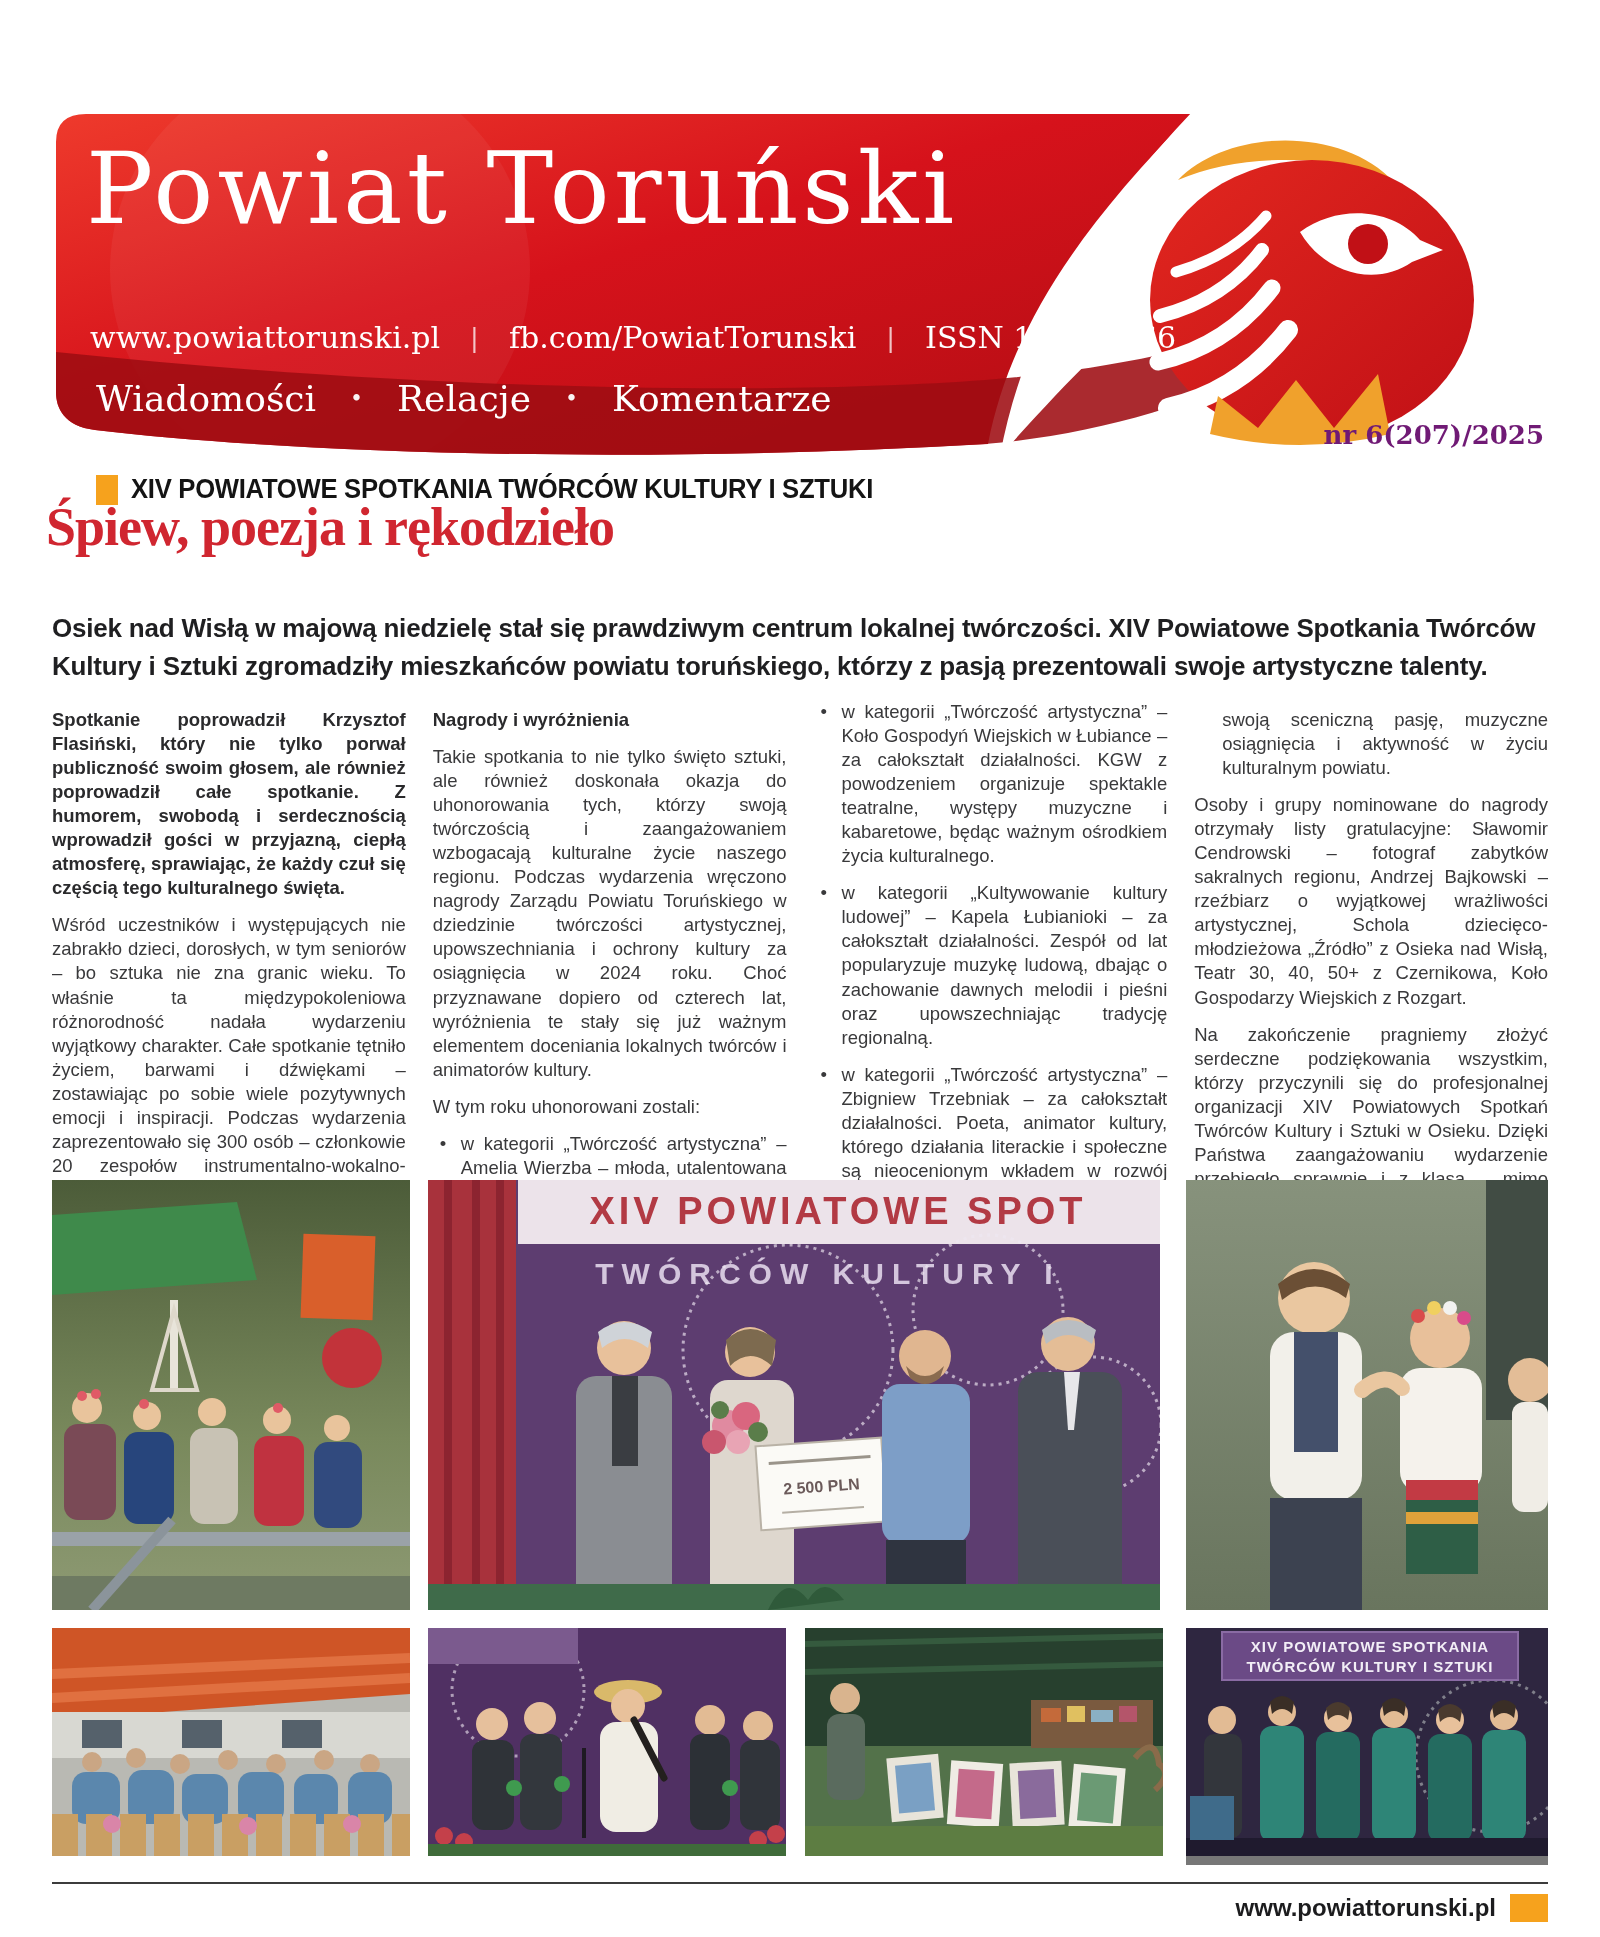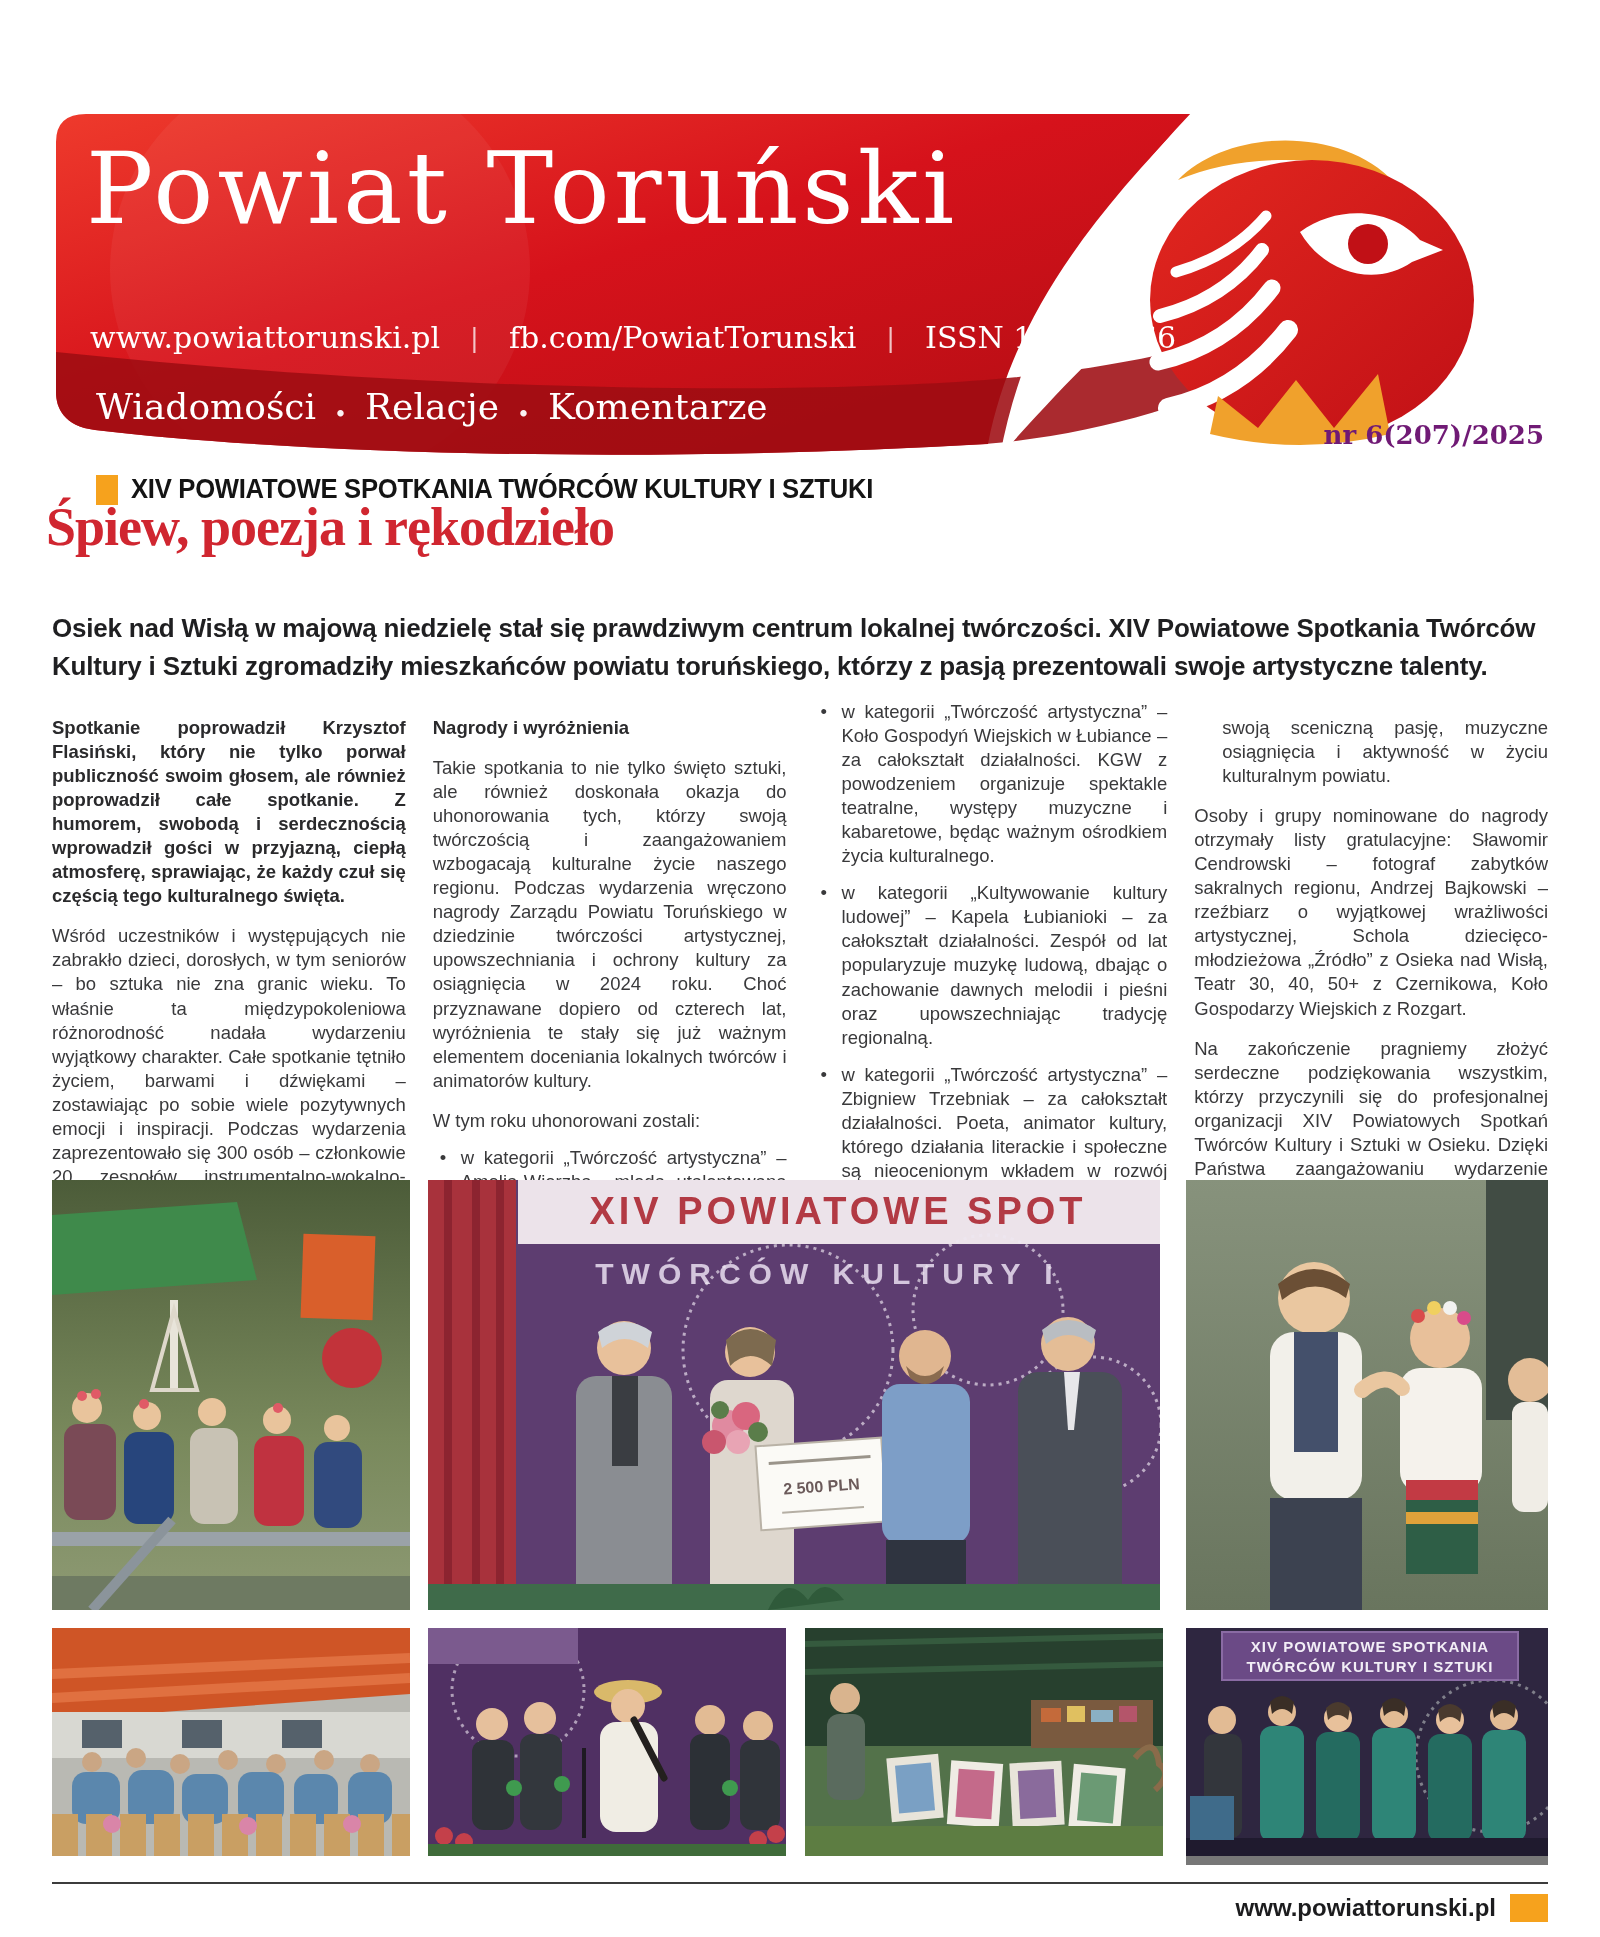--- a/index.html
+++ b/index.html
@@ -7,41 +7,41 @@
         font-family:"Liberation Sans",sans-serif;}
   svg text{font-family:"Liberation Sans",sans-serif;}
 
   
   .banner-svg{position:absolute;left:0;top:112px;width:1600px;height:360px;display:block;}
   .m-title{position:absolute;left:86px;top:130px;font-family:"DejaVu Serif",serif;font-weight:400;
            font-size:100px;color:#fff;letter-spacing:4px;white-space:nowrap;}
   .m-info{position:absolute;left:90px;top:320px;display:flex;align-items:center;gap:30px;
           font-family:"DejaVu Serif",serif;font-size:30px;color:#fff;white-space:nowrap;}
   .m-info .bar{opacity:.75;font-weight:400;font-size:26px;}
-  .m-sections{position:absolute;left:96px;top:378px;display:flex;align-items:flex-end;gap:18px;
-          font-family:"DejaVu Serif",serif;font-size:36px;color:#fff;white-space:nowrap;margin-top:8px;}
+  .m-sections{position:absolute;left:96px;top:378px;display:flex;align-items:center;gap:34px;
+          font-family:"DejaVu Serif",serif;font-size:36px;color:#fff;white-space:nowrap;}
   .m-sections .dot{font-size:22px;opacity:.95;}
   .issue{position:absolute;right:56px;top:420px;font-family:"DejaVu Serif",serif;font-weight:700;
          font-size:26px;color:#701a75;}
 
   
   .kicker{position:absolute;left:52px;top:474px;display:flex;align-items:center;gap:13px;padding-left:44px;}
   .kicker-sq{width:22px;height:30px;background:#f6a21d;flex:none;}
   .kicker-text{font-weight:700;font-size:27px;color:#141414;letter-spacing:-.3px;
                transform:scaleX(.95);transform-origin:left center;white-space:nowrap;}
   .headline{position:absolute;left:46px;top:496px;font-family:"Liberation Serif",serif;
             font-weight:700;font-size:54px;color:#d02630;letter-spacing:-1px;white-space:nowrap;}
   .lead{position:absolute;left:52px;top:610px;width:1496px;font-weight:700;font-size:26px;
         line-height:1.45;color:#1f1f21;letter-spacing:-.2px;}
 
   
   .columns{position:absolute;left:52px;top:700px;width:1496px;height:480px;display:flex;gap:27px;
            font-size:18.5px;line-height:1.3;color:#39393b;text-align:justify;overflow:hidden;}
   .col{flex:1;min-width:0;}
-  .col p{margin:16px 0 13px;}
+  .col p{margin:8px 0 13px;}
   .bold-par{font-weight:700;color:#2a2a2c;}
   .col-head{font-weight:700;color:#2a2a2c;margin:0 0 10px;}
   ul.bullets{list-style:none;margin:0;padding:0;}
   ul.bullets li{position:relative;padding-left:28px;margin:0 0 13px;}
   ul.bullets li::before{content:"\2022";position:absolute;left:7px;top:0;color:#39393b;}
   .continuation{padding-left:28px;}
 
   
   .photo{position:absolute;overflow:hidden;background:#777;}
   .photo svg{display:block;}

